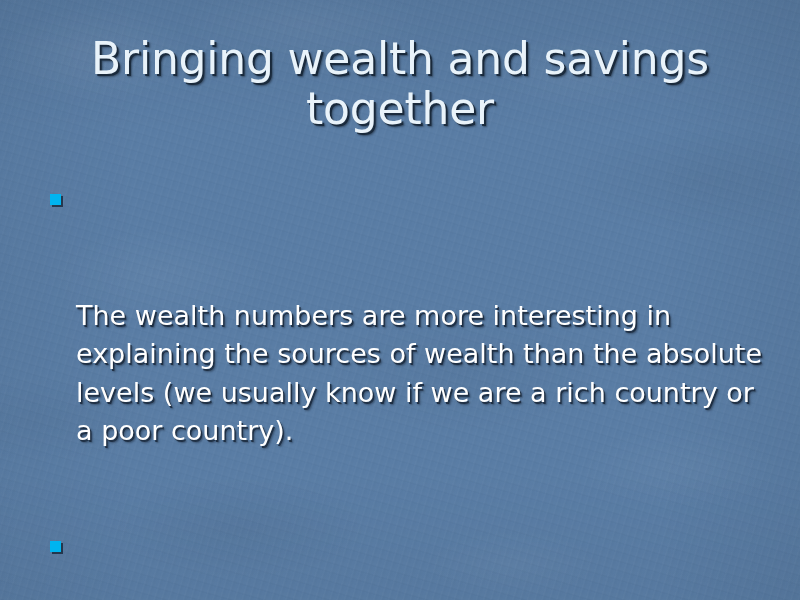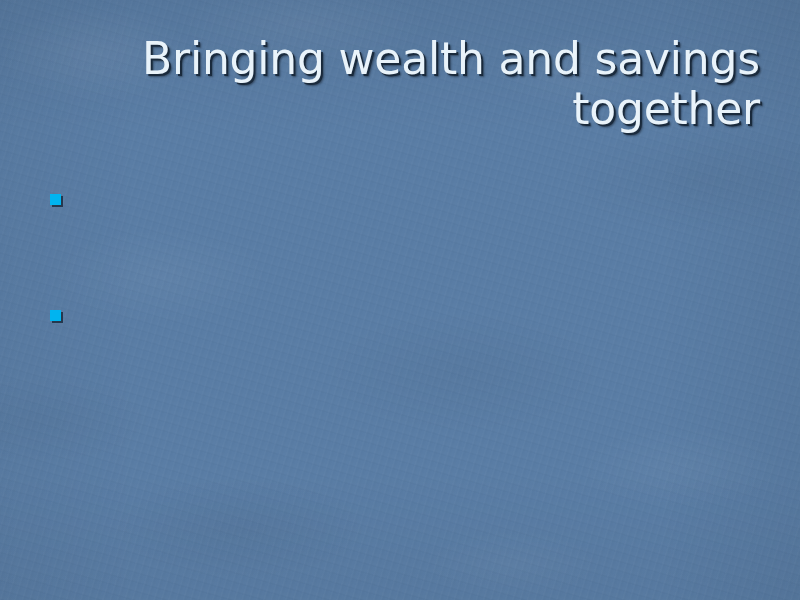--- a/index.html
+++ b/index.html
@@ -79,21 +79,21 @@
     z-index: 3;
     width: 100%;
     height: 100%;
   }
 
   #slide-title {
     position: absolute;
     left: 40px;
     top: 34px;
     width: 720px;
-    text-align: right;
+    text-align: center;
     font-size: 44px;
     line-height: 50px;
     font-weight: 400;
     color: #e9f3fa;
     letter-spacing: -0.2px;
     text-shadow:
       2px 2px 0px rgba(18,32,48,0.78),
       3px 3px 2px rgba(10,20,32,0.45);
     white-space: pre-line;
   }
@@ -146,20 +146,21 @@
 
   <div id="content">
 
     <div id="slide-title">Bringing wealth and savings
 together</div>
 
     <ul id="body-list">
 
       <li class="bullet-item">
         <span class="bullet-marker"></span>
+        <span class="bullet-text">The wealth numbers are more interesting in explaining the sources of wealth than the absolute levels (we usually know if we are a rich country or a poor country).</span>
       </li>
 
       <li class="bullet-item">
         <span class="bullet-marker"></span>
         
       </li>
 
     </ul>
 
   </div>

